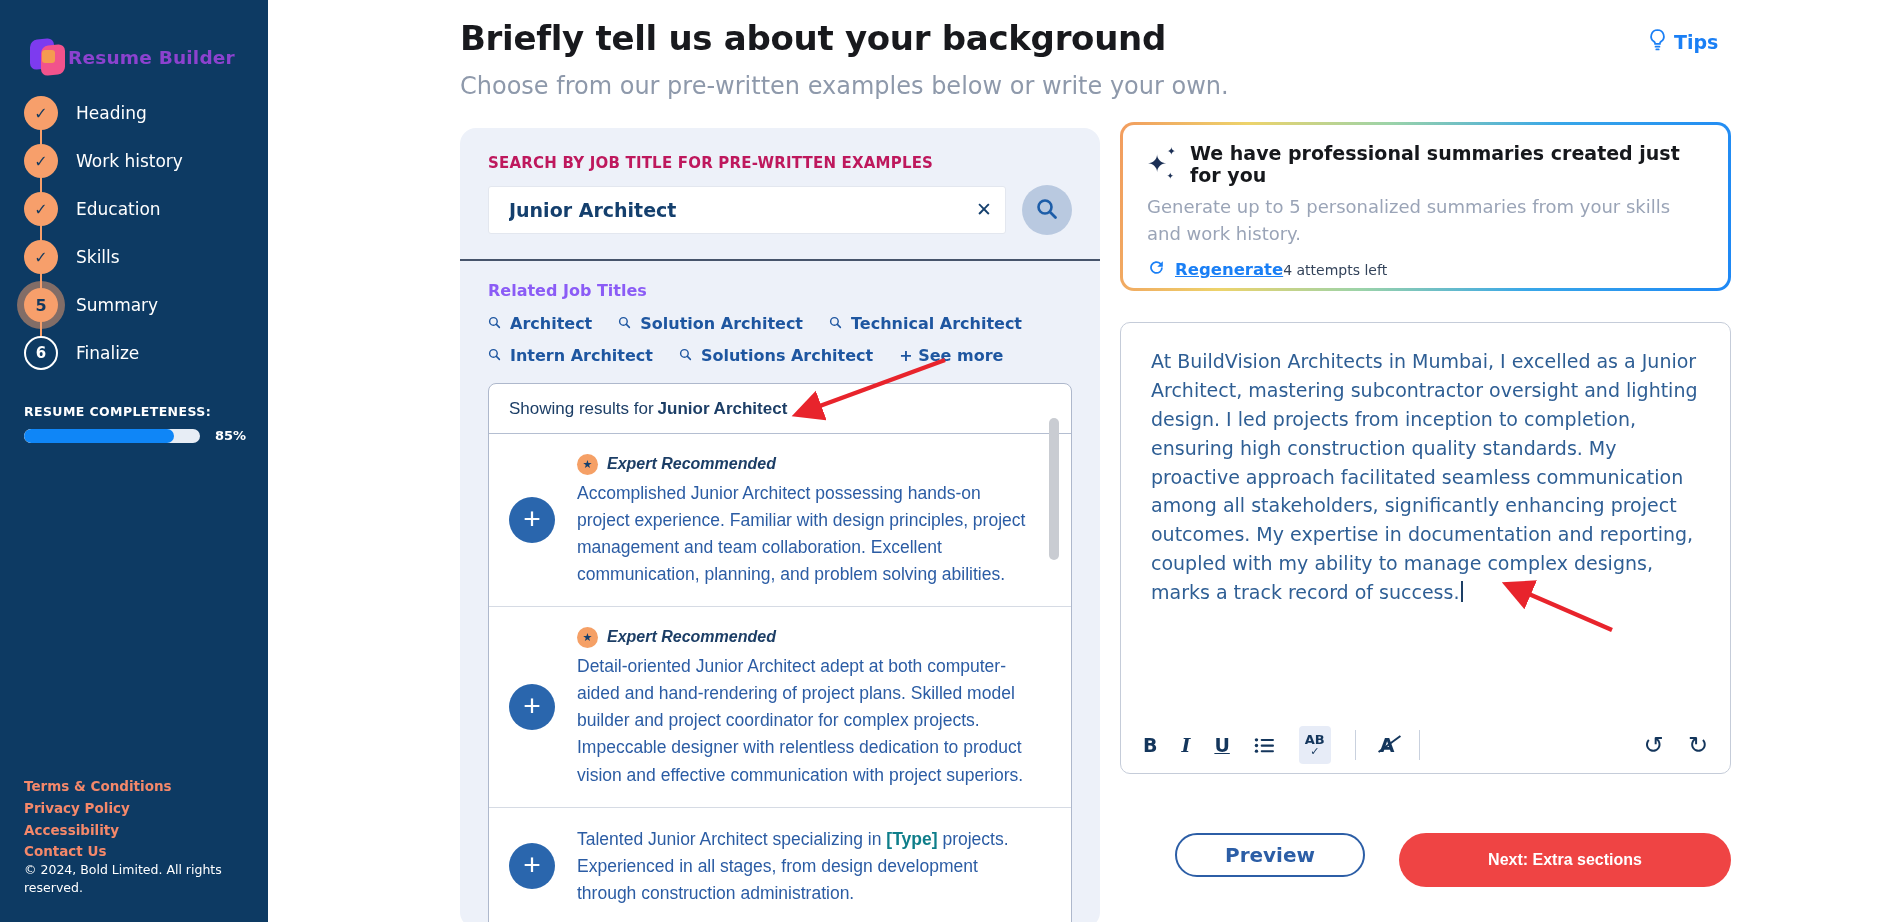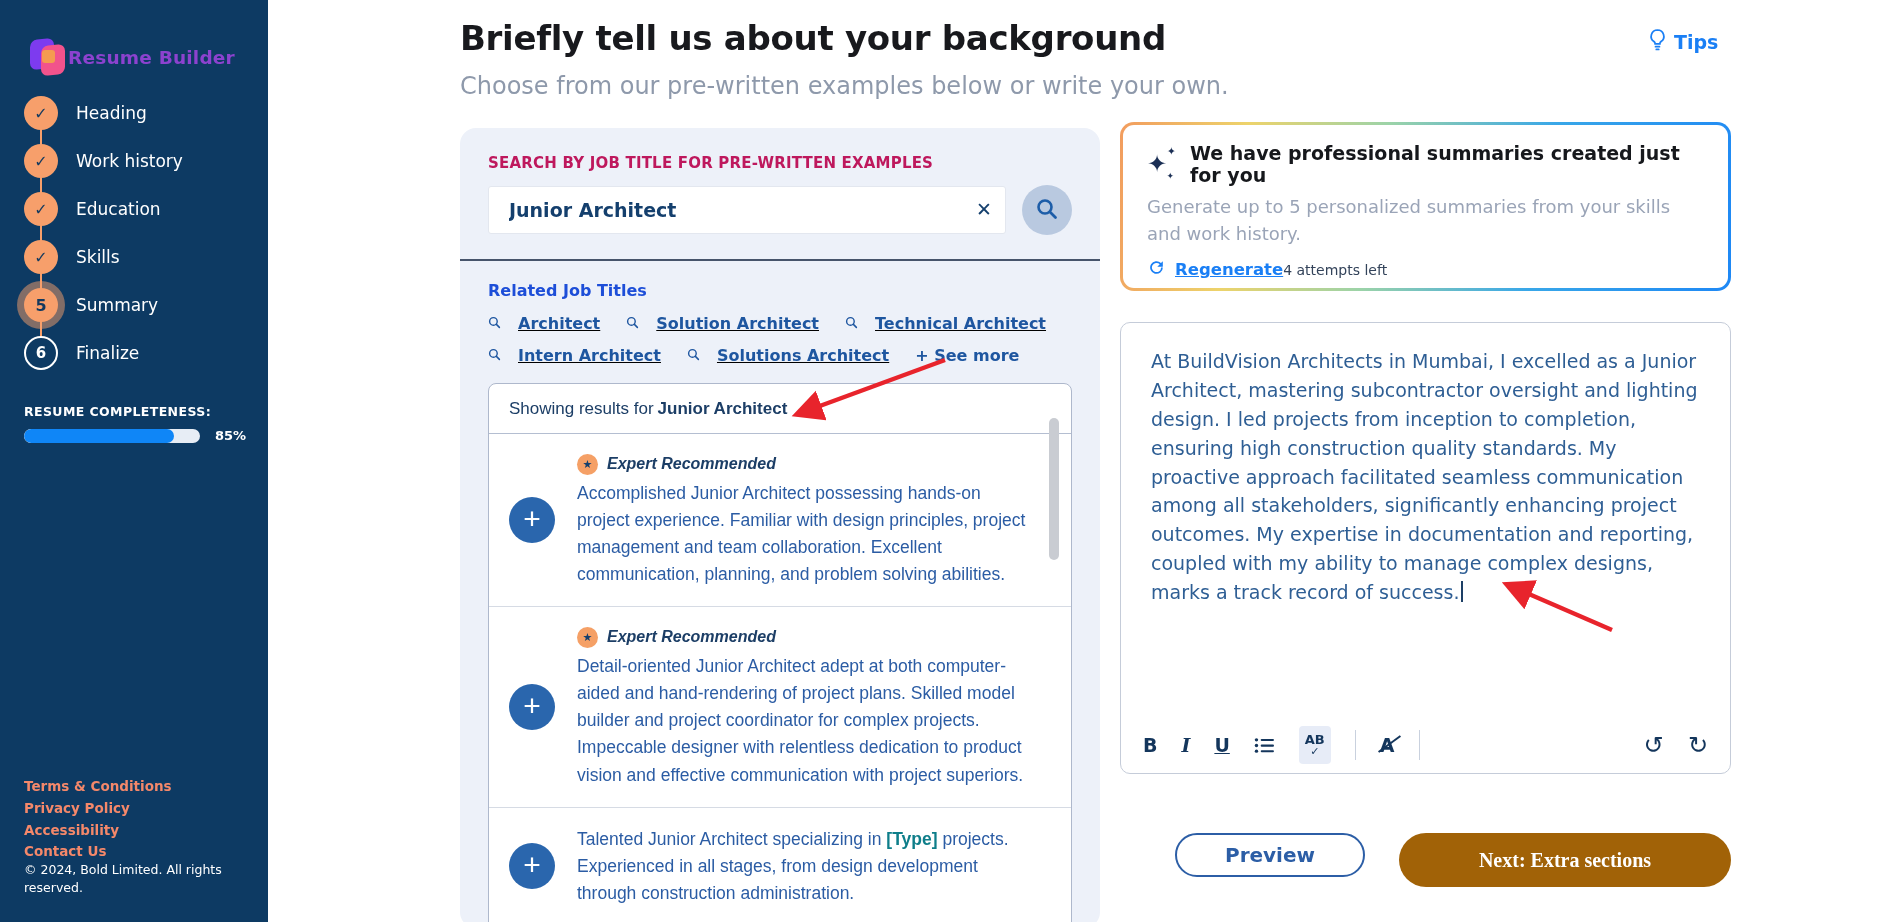--- a/index.html
+++ b/index.html
@@ -47,23 +47,23 @@
 
   
   .panel { position:absolute; left:192px; top:128px; width:640px; height:800px; background:#edf1f9; border-radius:16px; padding:26px 28px; }
   .search-label { font-size:15px; font-weight:bold; color:#be185d; letter-spacing:.2px; }
   .search-row { margin-top:13px; display:flex; align-items:center; gap:16px; }
   .search-box { position:relative; flex:1; }
   .search-input { width:100%; height:48px; border:1px solid #e3e7ef; border-radius:3px; background:#fff; padding:0 46px 0 20px; font-family:"DejaVu Sans",sans-serif; font-size:19px; font-weight:bold; color:#143f6d; outline:none; }
   .clear-x { position:absolute; right:14px; top:12px; font-size:19px; color:#143f6d; cursor:pointer; }
   .search-btn { width:50px; height:50px; border-radius:50%; background:#b9c9e0; border:none; display:flex; align-items:center; justify-content:center; cursor:pointer; flex:none; }
   .panel-divider { margin:24px -28px 0; border-top:2px solid #46546b; }
-  .related-title { margin-top:20px; font-size:16px; font-weight:bold; color:#1d4ed8; }
+  .related-title { margin-top:20px; font-size:16px; font-weight:bold; color:#8b5cf6; }
   .chips { margin-top:14px; display:flex; flex-wrap:wrap; column-gap:26px; row-gap:13px; }
-  .chip { display:flex; align-items:center; gap:17px; cursor:pointer;text-decoration:underline; }
+  .chip { display:flex; align-items:center; gap:9px; cursor:pointer; }
   .chip-label, .see-more { font-size:16px; font-weight:bold; color:#1e56a0; }
   .see-more { cursor:pointer; }
 
   
   .results { position:relative; margin-top:18px; background:#fff; border:1.5px solid #aeb8cc; border-radius:8px; height:620px; overflow:hidden; }
   .results-header { padding:15px 20px 14px; font-family:"Liberation Sans",sans-serif; font-size:17px; color:#1c3e66; border-bottom:1.5px solid #b4bed1; }
   .results-header b { margin-left:4px; }
   .scroll-thumb { position:absolute; right:12px; top:34px; width:10px; height:142px; background:#c9ccd2; border-radius:6px; cursor:pointer; }
   .item { display:flex; align-items:center; gap:22px; padding:18px 34px 18px 20px; border-bottom:1px solid #d6dbe4; cursor:pointer; }
   .plus-btn { flex:none; width:46px; height:46px; border-radius:50%; background:#2a66ad; color:#fff; font-size:30px; font-weight:300; display:flex; align-items:center; justify-content:center; border:none; cursor:pointer; padding-bottom:3px; }
@@ -101,21 +101,21 @@
   .tb-spell .ab { font-size:13px; font-weight:bold; }
   .tb-spell .ck { font-size:11px; }
   .tb-sep { width:1px; height:30px; background:#c9d1de; }
   .tb-clear { position:relative; font-size:19px; font-weight:bold; }
   .tb-clear::after { content:""; position:absolute; left:-4px; top:9px; width:27px; height:2px; background:#14365c; transform:rotate(-36deg); }
   .tb-spacer { flex:1; }
   .tb-undo,.tb-redo { font-size:24px; }
 
   .buttons-row { margin-top:59px; display:flex; justify-content:space-between; padding-left:55px; }
   .btn-preview { width:190px; height:44px; border-radius:28px; background:#fff; border:2.5px solid #2c5ea6; color:#2c5ea6; font-family:"DejaVu Sans",sans-serif; font-size:20px; font-weight:bold; cursor:pointer; }
-  .btn-next { width:332px; height:54px; border-radius:28px; background:#a16207; border:none; color:#fff; font-family:Liberation Serif, serif; font-size:20px; font-weight:bold; cursor:pointer; }
+  .btn-next { width:332px; height:54px; border-radius:28px; background:#ef4444; border:none; color:#fff; font-family:Liberation Sans, sans-serif; font-size:16px; font-weight:bold; cursor:pointer; }
 
   .arrows { position:absolute; left:0; top:0; width:1883px; height:922px; pointer-events:none; z-index:60; }
 </style>
 </head>
 <body>
 
 <div id="app">
 
   <aside class="sidebar">
     <div class="logo">

